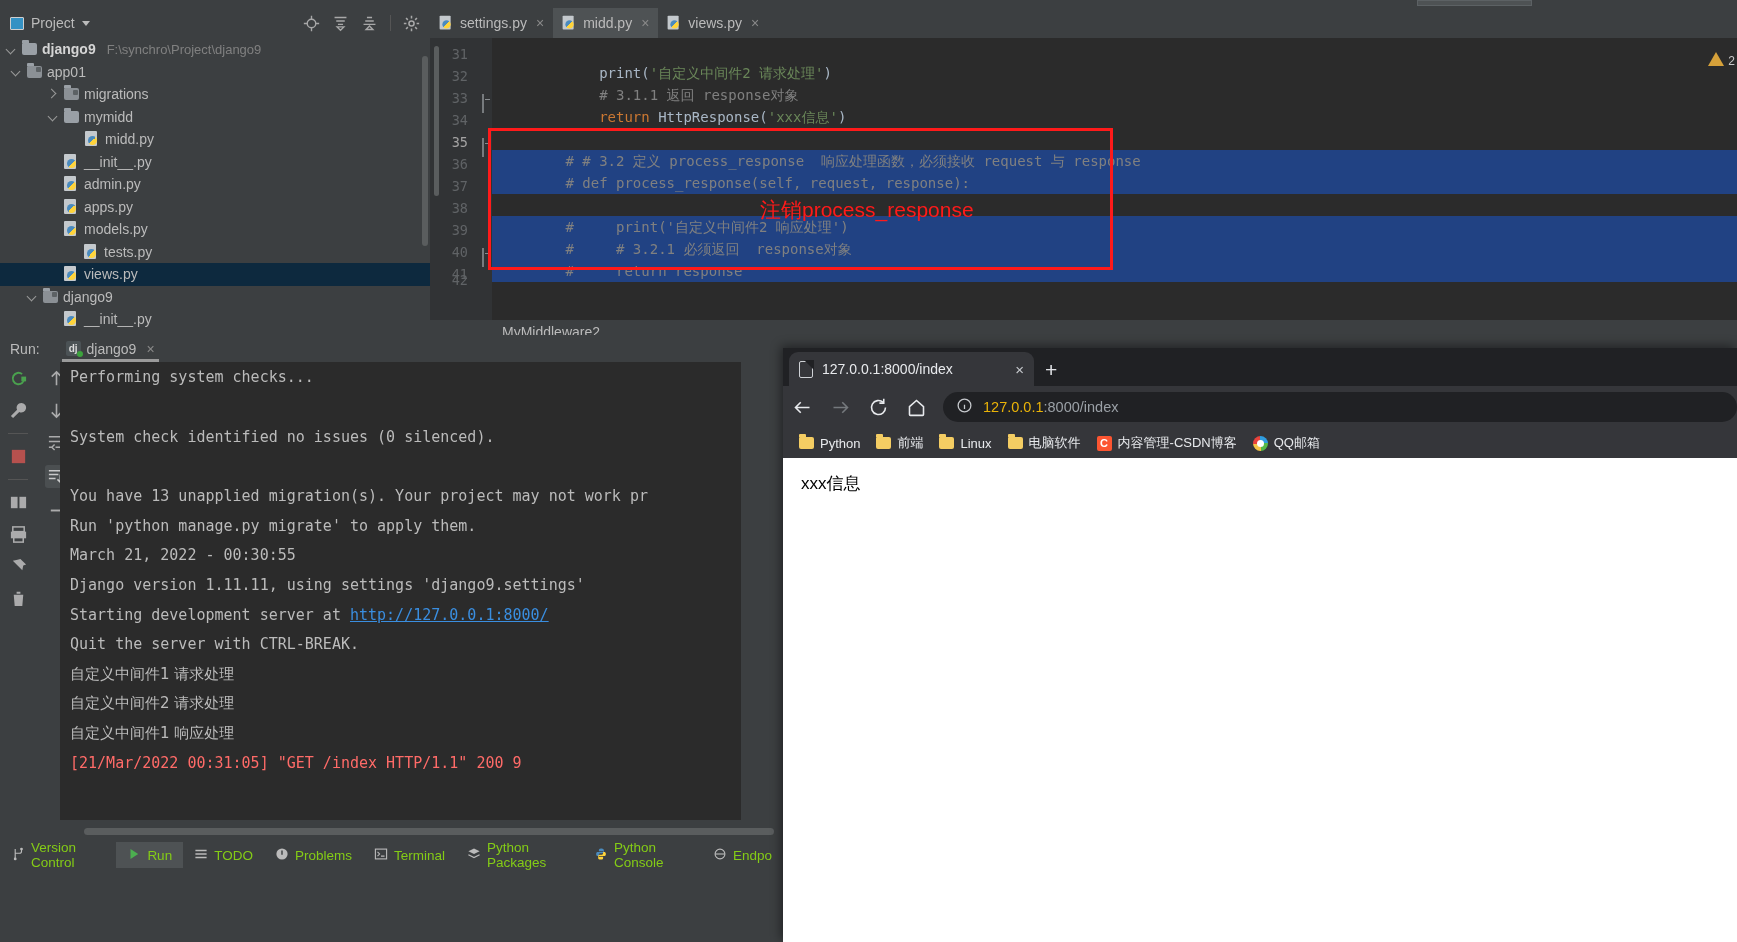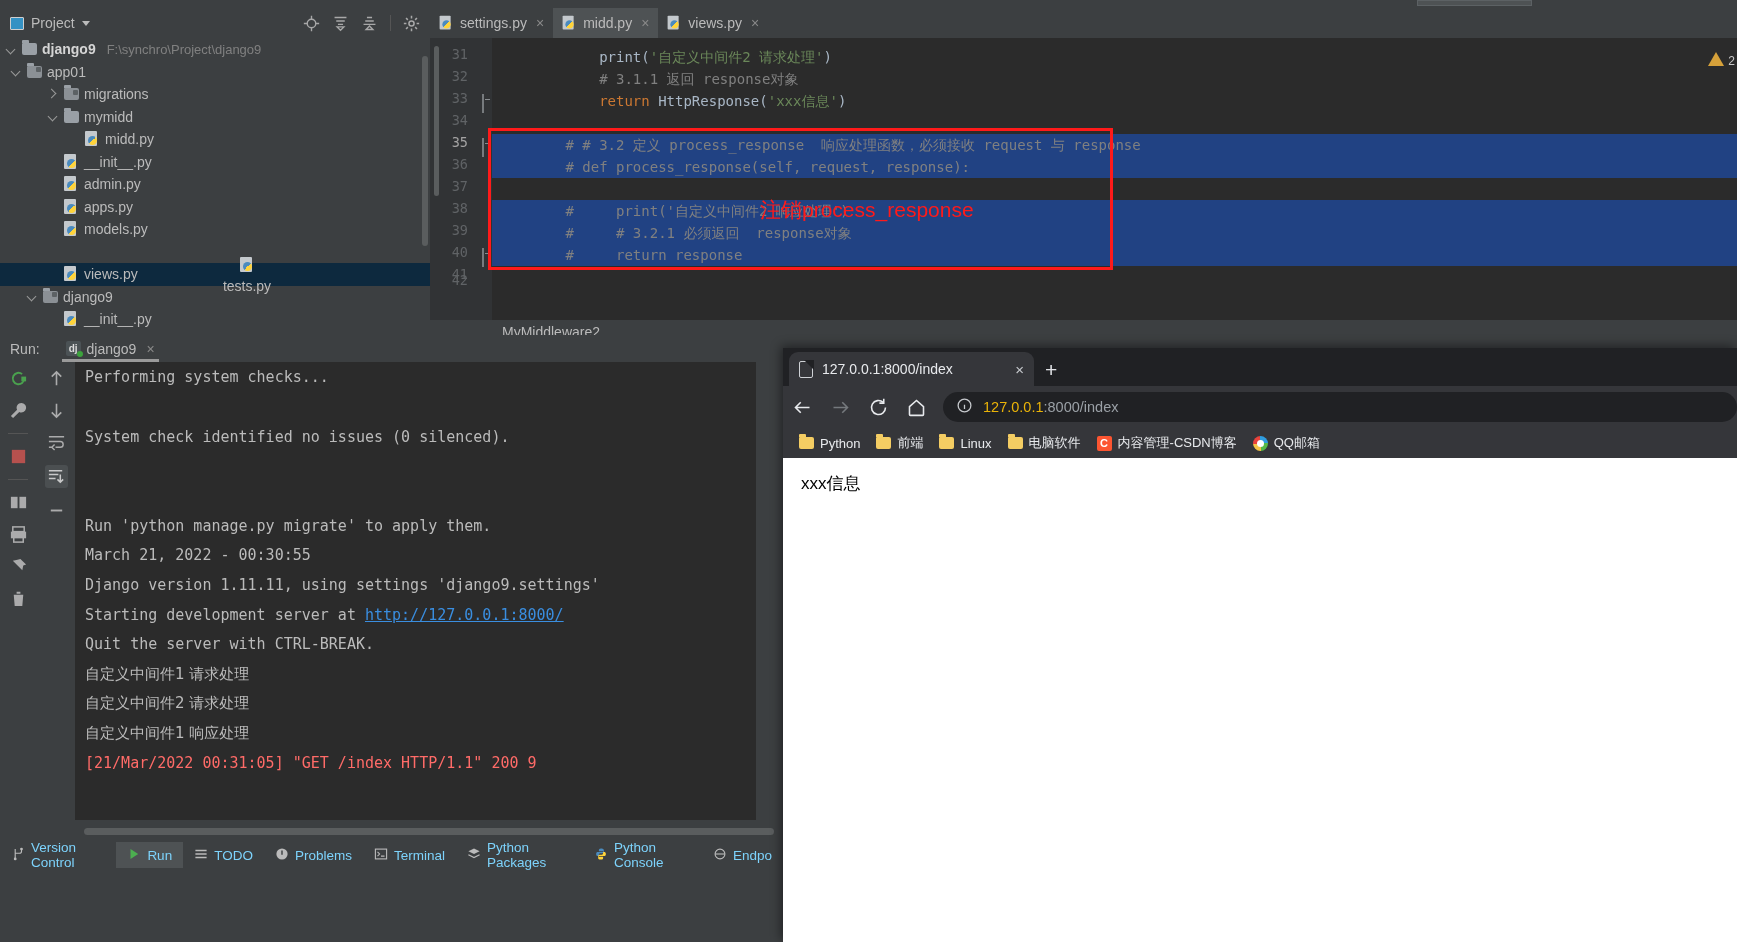--- a/index.html
+++ b/index.html
@@ -136,21 +136,21 @@
   }
   .lnum.cur { color: #a4a3a3; }
   .fold {
     position: absolute; left: 52px; width: 11px; height: 11px;
   }
   .fold .bx { width: 9px; height: 9px; border: 1px solid #777b7e; position: relative; }
   .fold .bx::after {
     content: ""; position: absolute; left: 1.5px; top: 3.5px; width: 5px; height: 1px; background: #888c8f;
   }
   .codelines {
-    position: absolute; left: 62px; top: 0; width: 1177px; height: 282px;
+    position: absolute; left: 62px; top: 16px; width: 1177px; height: 282px;
     font-family: "DejaVu Sans Mono", monospace; font-size: 14px; padding-left: 32px;
   }
   .cline {
     position: absolute; left: 0; height: 22px; line-height: 22px;
     white-space: pre; color: #a9b7c6; padding-left: 6px; width: 1245px;
   }
   .cline.hl { background: #214283; }
   .cmt { color: #808080; }
   .kw { color: #cc7832; }
   .str { color: #6a8759; }
@@ -208,21 +208,21 @@
     padding-top: 7px; gap: 13px;
   }
   .run-sidebar2 {
     position: absolute; left: 36px; top: 27px; width: 40px; height: 458px;
     background: #3c3f41; display: flex; flex-direction: column; align-items: center;
     padding-top: 7px; gap: 13px;
   }
   .sic { width: 19px; height: 19px; opacity: .88; }
   .sic.active { background: #4e5254; border-radius: 3px; padding: 2px; box-sizing: content-box; }
   .console {
-    position: absolute; left: 75px; top: 27px; width: 681px; height: 458px;
+    position: absolute; left: 60px; top: 27px; width: 681px; height: 458px;
     background: #2b2b2b; overflow: hidden;
     font-family: "DejaVu Sans Mono", monospace; font-size: 15px;
   }
   .oline {
     position: absolute; left: 10px; white-space: pre; color: #bbbbbb;
   }
   .oline.cn { font-family: "DejaVu Sans", sans-serif; font-size: 15px; }
   .oline.red { color: #ff6b68; }
   .olink { color: #3a8ee0; text-decoration: underline; }
 
@@ -233,21 +233,21 @@
   }
   .botstrip {
     position: absolute; left: 0; top: 0; width: 783px; height: 24px; background: #3c3f41;
   }
   .botstrip .sb {
     position: absolute; left: 84px; top: 8px; width: 690px; height: 7px;
     background: #5a5d5e; border-radius: 4px;
   }
   .toolwin {
     position: absolute; left: 0; top: 22px; width: 783px; height: 26px;
-    display: flex; align-items: center; font-size: 13.5px; color: #7dd3fc;
+    display: flex; align-items: center; font-size: 13.5px; color: #84cc16;
   }
   .twi {
     display: flex; align-items: center; gap: 6px; padding: 4px 11px; height: 26px;
   }
   .twi.active { background: #4e5254; }
   .statusline {
     position: absolute; left: 0; top: 50px; width: 783px; height: 22px;
     font-size: 13px; color: #9a9a9a; padding-left: 10px; white-space: nowrap;
     overflow: hidden;
   }
@@ -426,21 +426,21 @@
           <span class="tlabel">apps.py</span>
         </div>
         <div class="trow" style="padding-left: 48px;">
           <span class="arrow "></span>
           <span class="pyicon">
             <span class="pg"></span>
             <span class="pb"></span>
           </span>
           <span class="tlabel">models.py</span>
         </div>
-        <div class="trow" style="padding-left: 68px; flex-direction: column;">
+        <div class="trow" style="padding-left: 68px;">
           <span class="arrow "></span>
           <span class="pyicon">
             <span class="pg"></span>
             <span class="pb"></span>
           </span>
           <span class="tlabel">tests.py</span>
         </div>
         <div class="trow sel" style="padding-left: 48px;">
           <span class="arrow "></span>
           <span class="pyicon">
@@ -617,20 +617,21 @@
               <path d="M4 10h12" stroke="#bbb" stroke-width="2"></path>
             </svg>
         </span>
       </div>
 
       <div class="console" id="console">
           <div class="oline" style="top: 6px;">Performing system checks...</div>
           <div class="oline" style="top: 35.6px;"></div>
           <div class="oline" style="top: 65.6px;">System check identified no issues (0 silenced).</div>
           <div class="oline" style="top: 95.2px;"></div>
+          <div class="oline" style="top: 125.2px;">You have 13 unapplied migration(s). Your project may not work pr</div>
           <div class="oline" style="top: 154.8px;">Run 'python manage.py migrate' to apply them.</div>
           <div class="oline" style="top: 184.4px;">March 21, 2022 - 00:30:55</div>
           <div class="oline" style="top: 214px;">Django version 1.11.11, using settings 'django9.settings'</div>
           <div class="oline" style="top: 243.6px;"><span>Starting development server at </span><a class="olink" href="#">http://127.0.0.1:8000/</a></div>
           <div class="oline" style="top: 273.2px;">Quit the server with CTRL-BREAK.</div>
           <div class="oline cn" style="top: 302.8px;">自定义中间件1 请求处理</div>
           <div class="oline cn" style="top: 332.4px;">自定义中间件2 请求处理</div>
           <div class="oline cn" style="top: 362px;">自定义中间件1 响应处理</div>
           <div class="oline red" style="top: 391.6px;">[21/Mar/2022 00:31:05] "GET /index HTTP/1.1" 200 9</div>
         </div>

